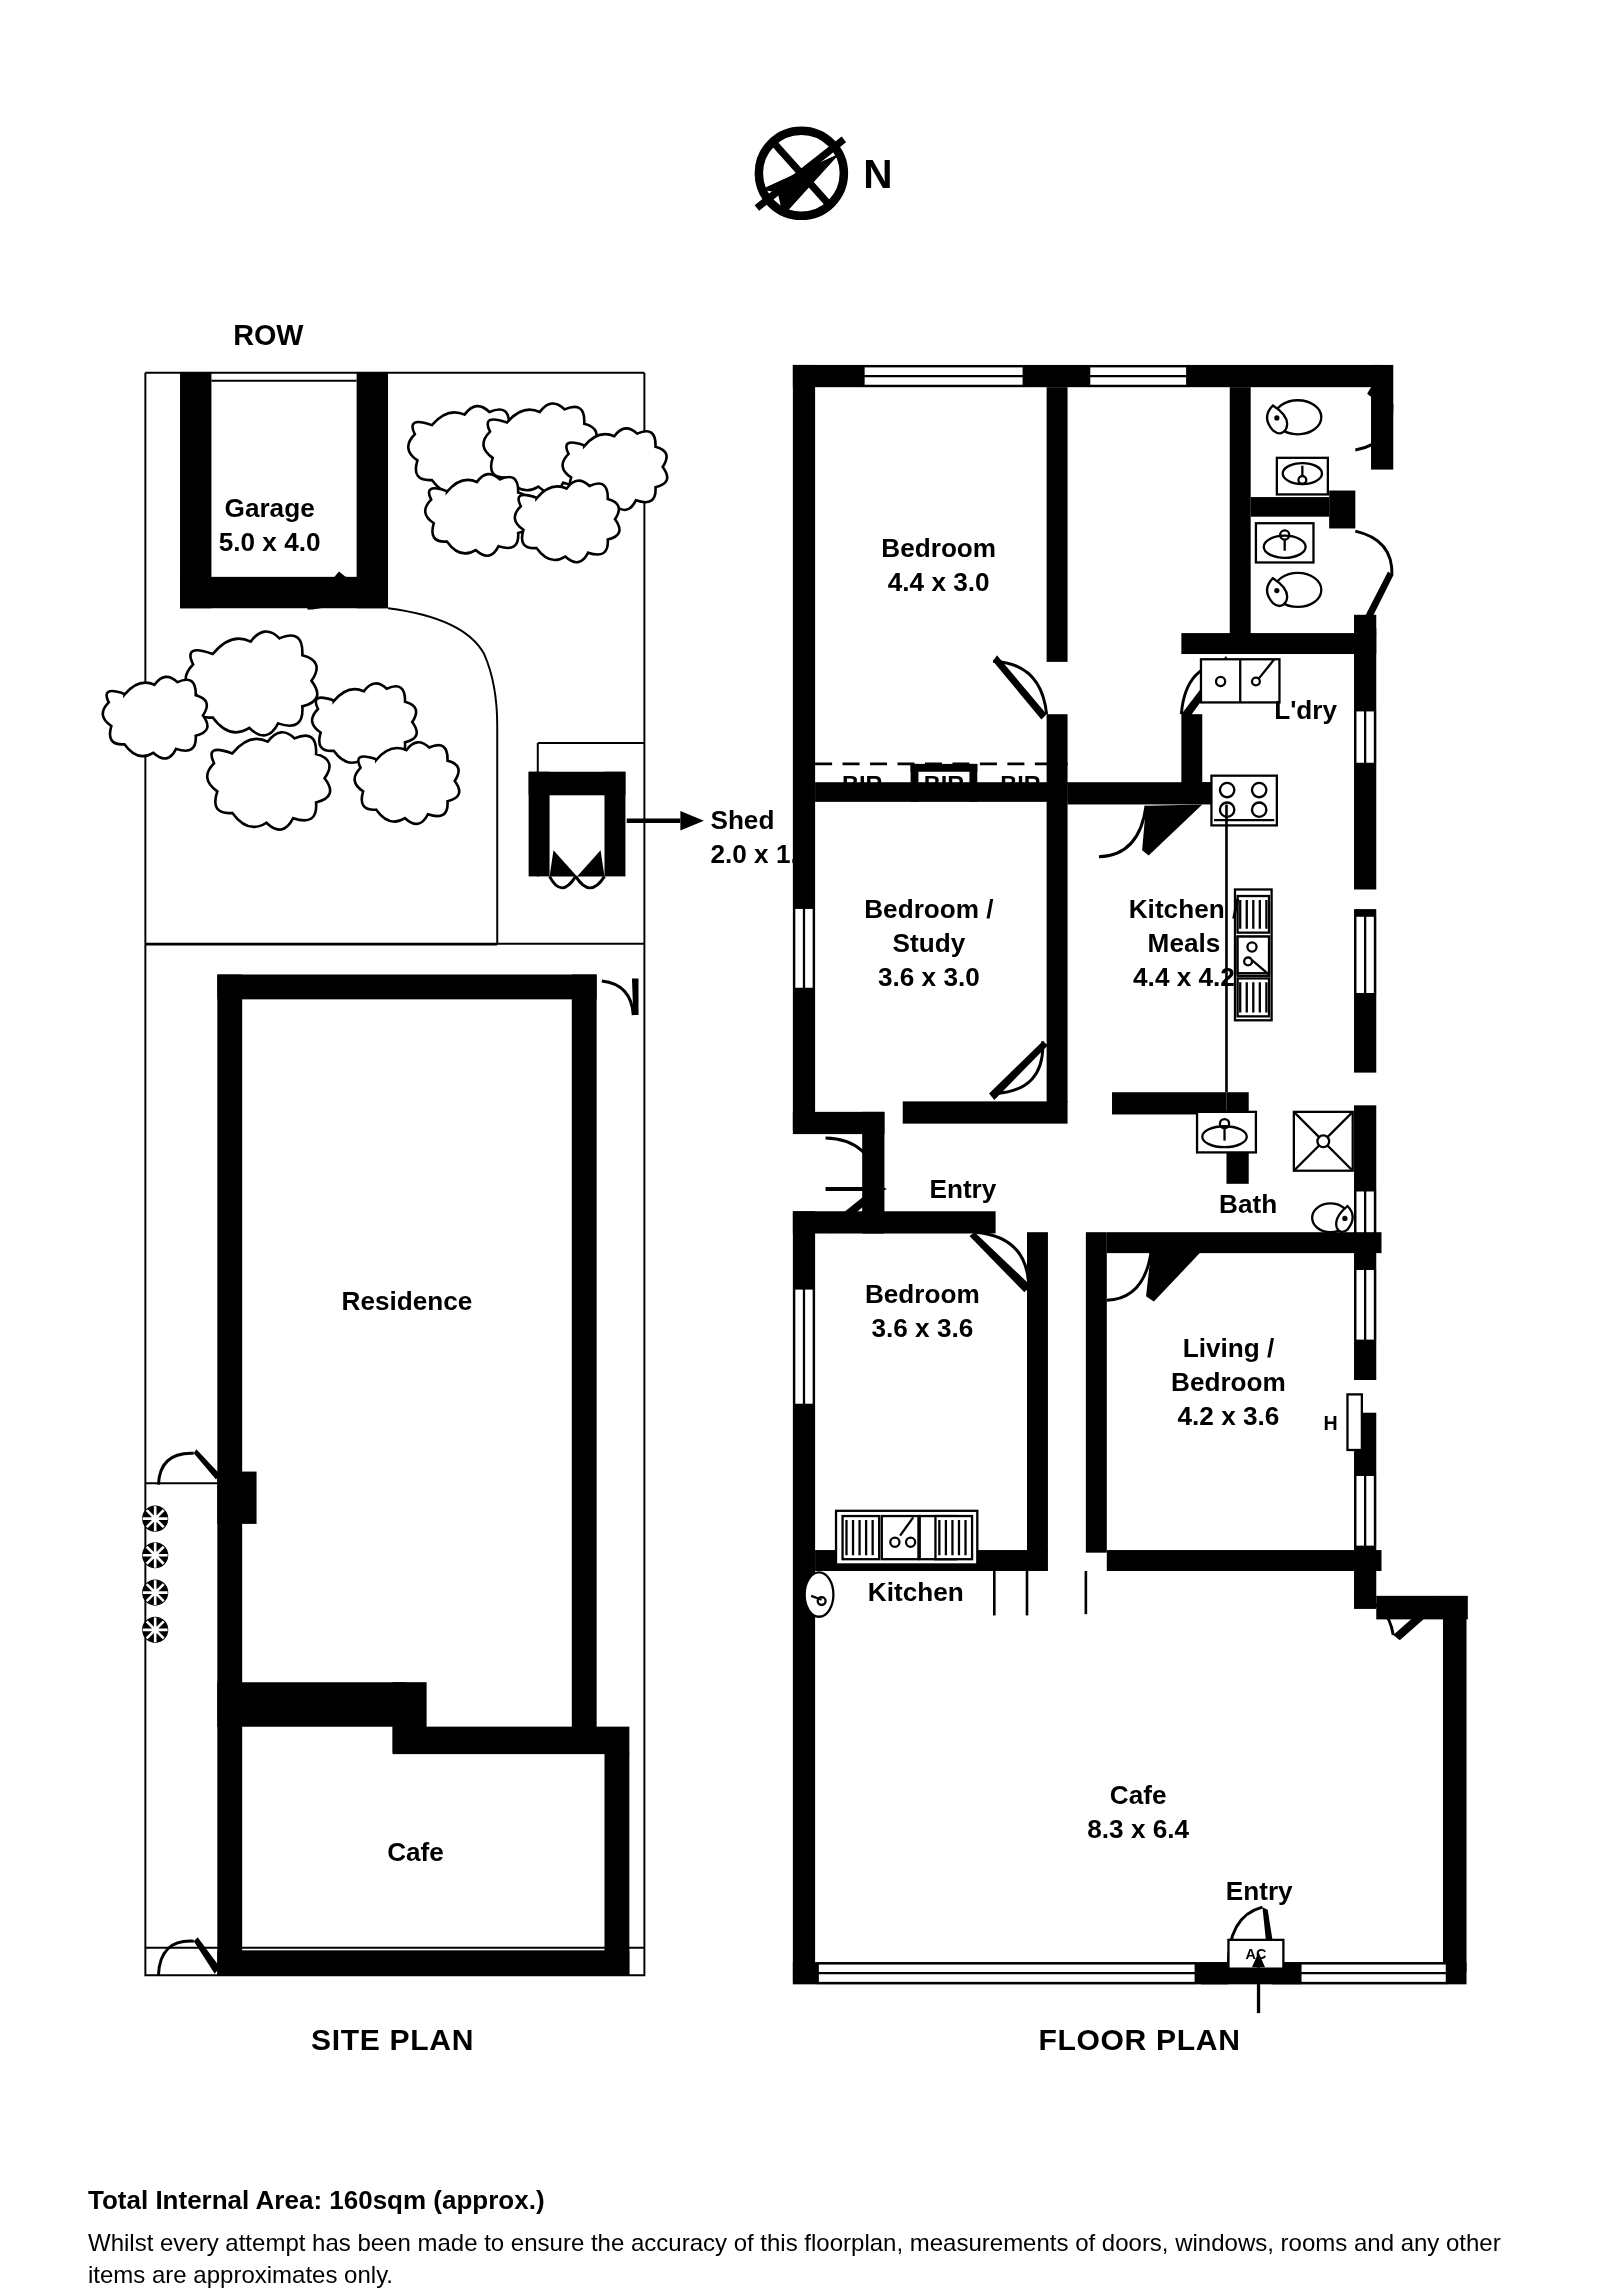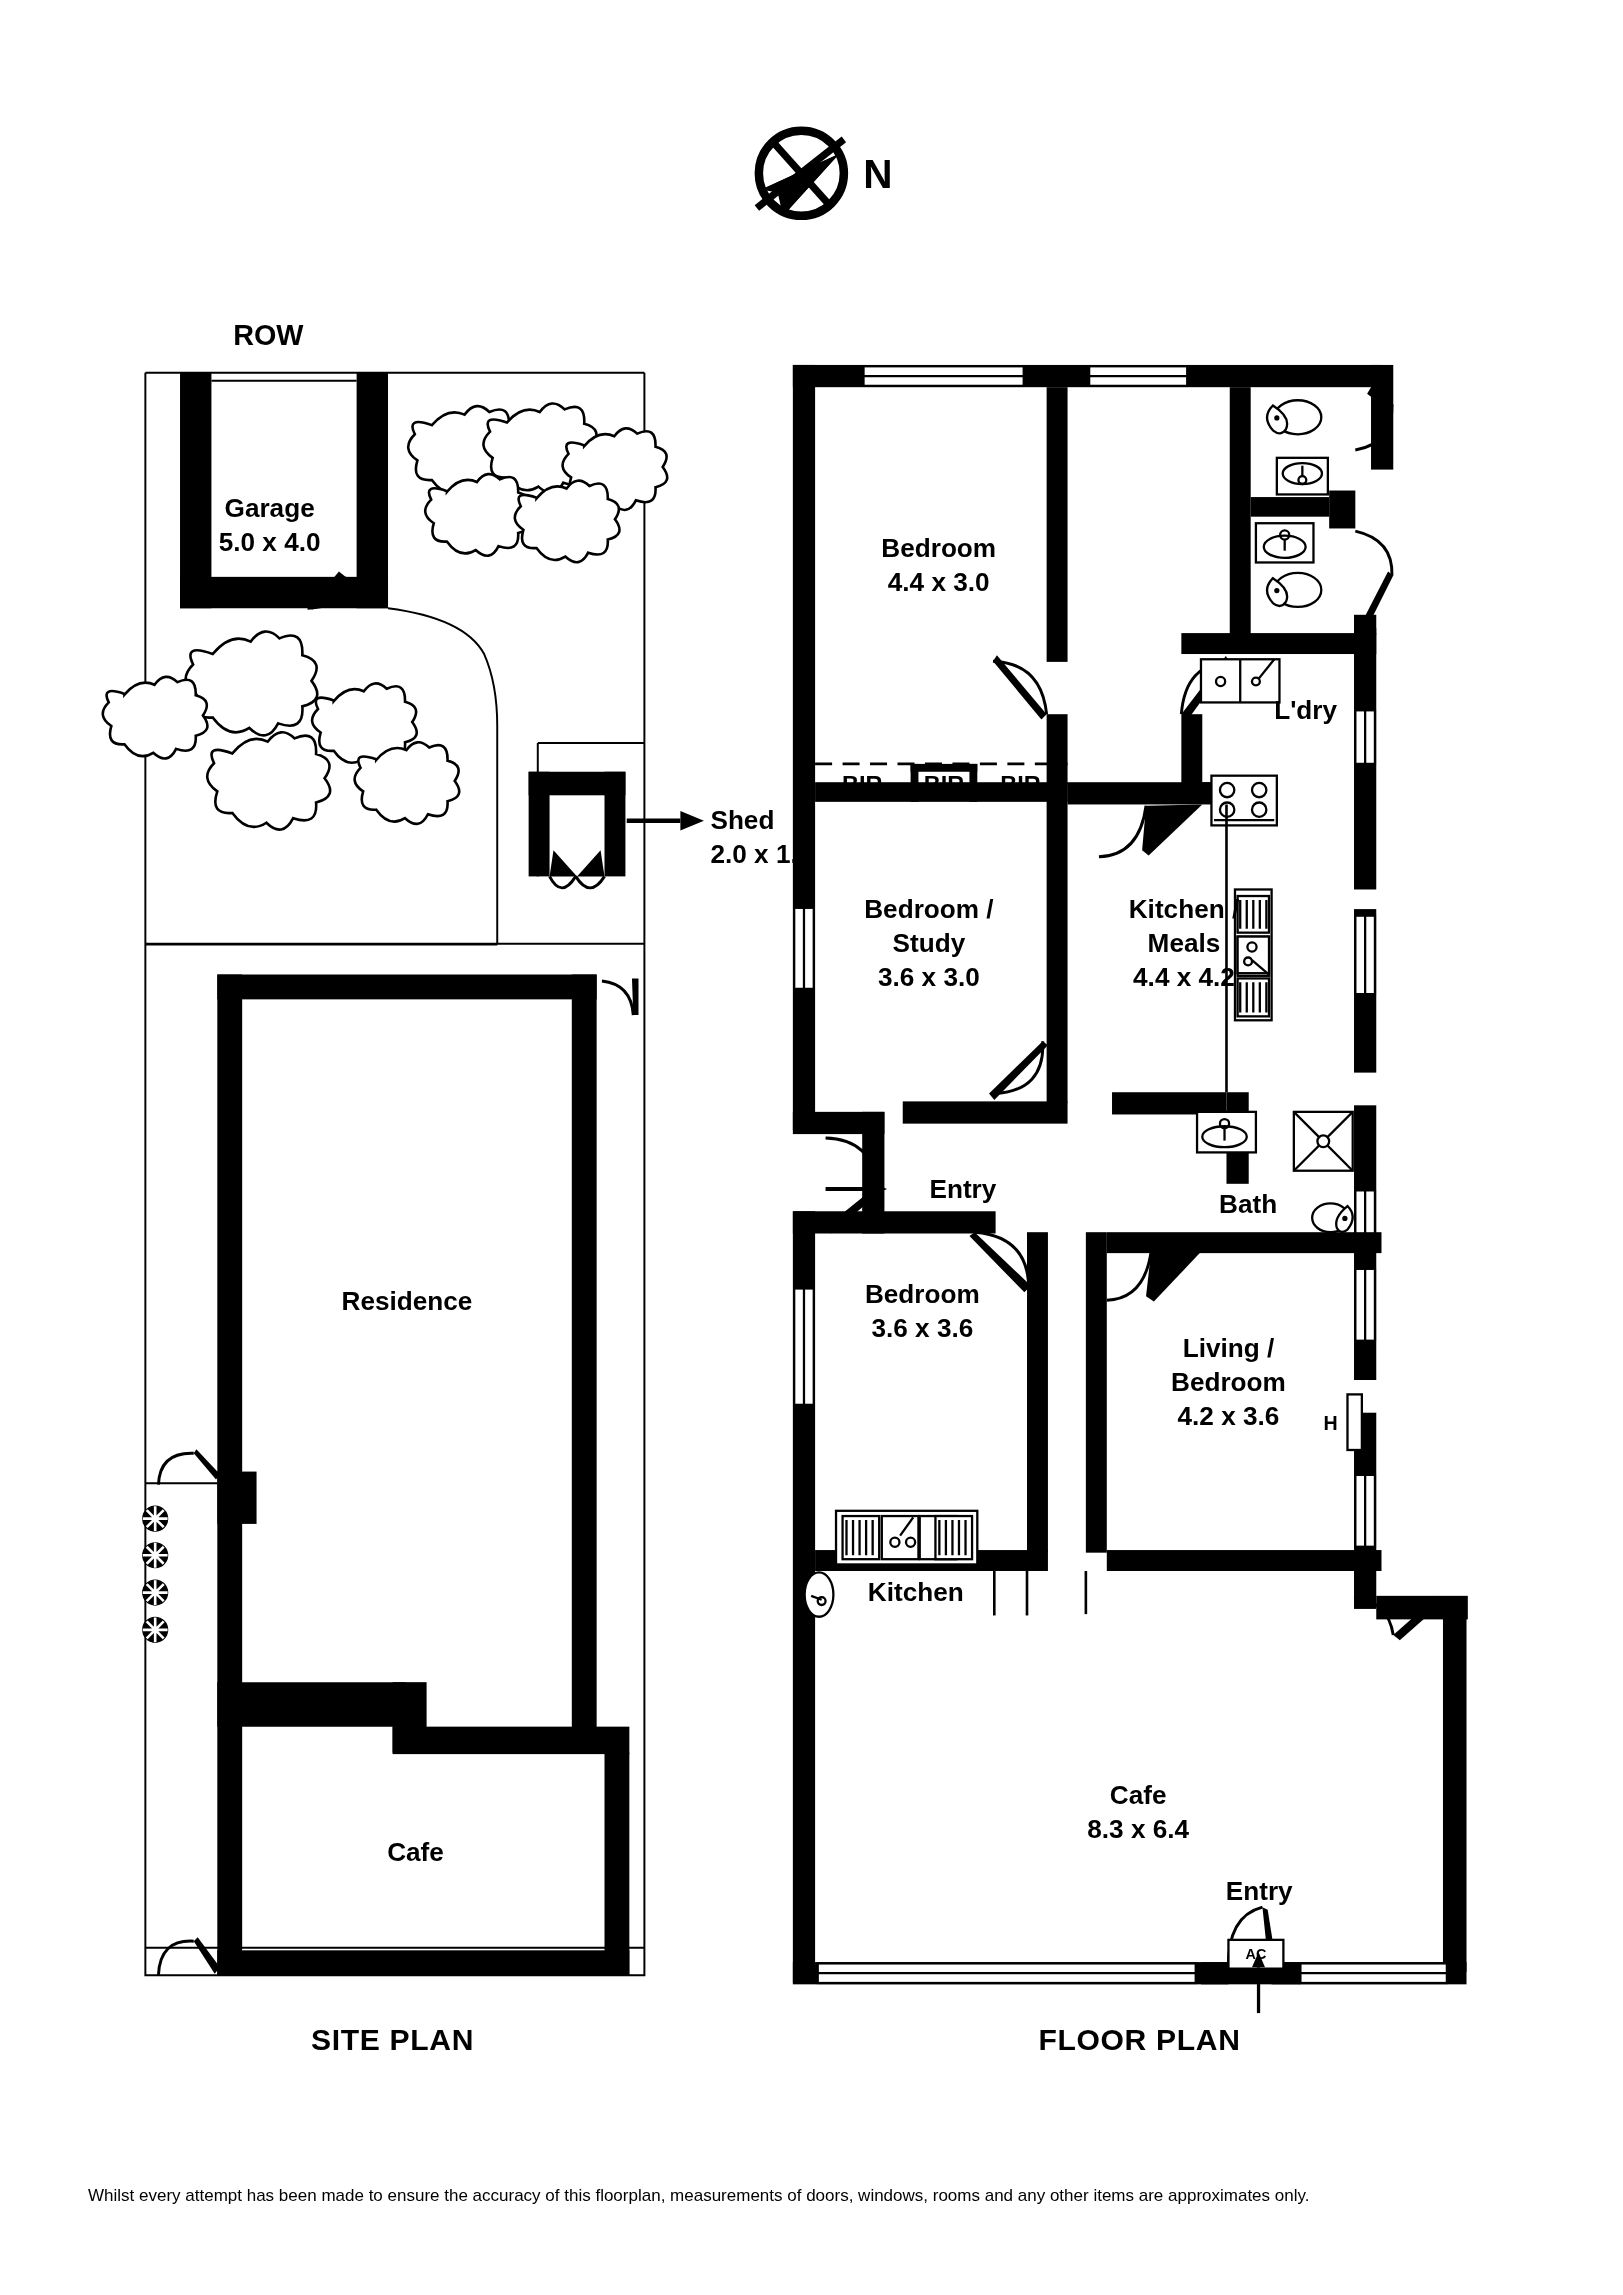--- a/index.html
+++ b/index.html
@@ -80,21 +80,21 @@
     top: 2185px;
     width: 1465px;
   }
   #area-title {
     font-weight: bold;
     font-size: 26px;
     margin: 0 0 10.5px 0;
     letter-spacing: 0px;
   }
   .disc {
-    font-size: 17px;
+    font-size: 24px;
     margin: 0 0 5.2px 0;
     line-height: 1.34;
   }
 </style>
 </head>
 <body>
 
 <div id="page">
 
   <svg class="plan" viewBox="0 0 2481 3509">
@@ -518,17 +518,18 @@
     <text class="roomlbl" x="1740" y="2758">Cafe</text>
     <text class="roomlbl" x="1740" y="2810">8.3 x 6.4</text>
     <text class="roomlbl" x="1925" y="2905">Entry</text>
     <text class="tinylbl" x="1920" y="2996">AC</text>
 
     <text class="plantitle" x="1742" y="3135">FLOOR PLAN</text>
 
   </svg>
 
   <div id="footer">
+    <p id="area-title">Total Internal Area: 160sqm (approx.)</p>
     <p class="disc">Whilst every attempt has been made to ensure the accuracy of this floorplan, measurements of doors, windows, rooms and any other items are approximates only.</p>
   </div>
 
 </div>
 
 
 </body></html>

